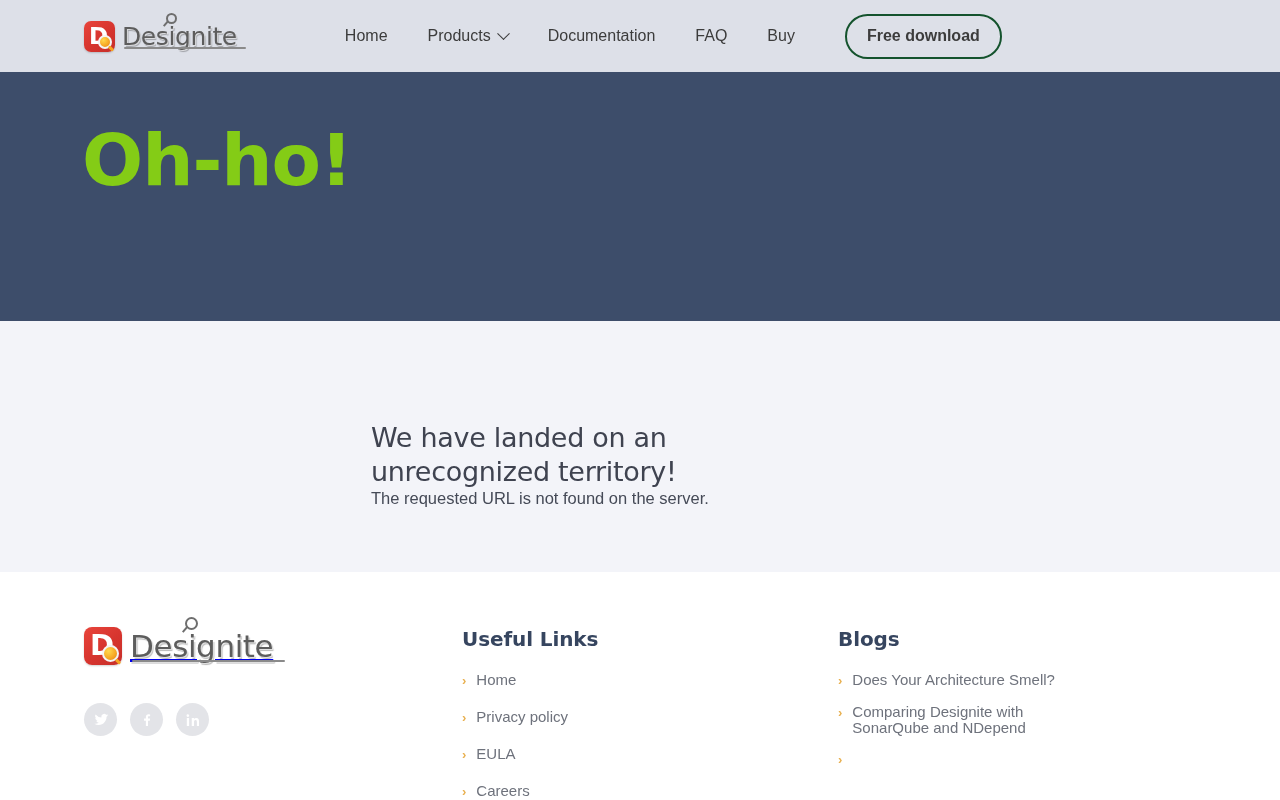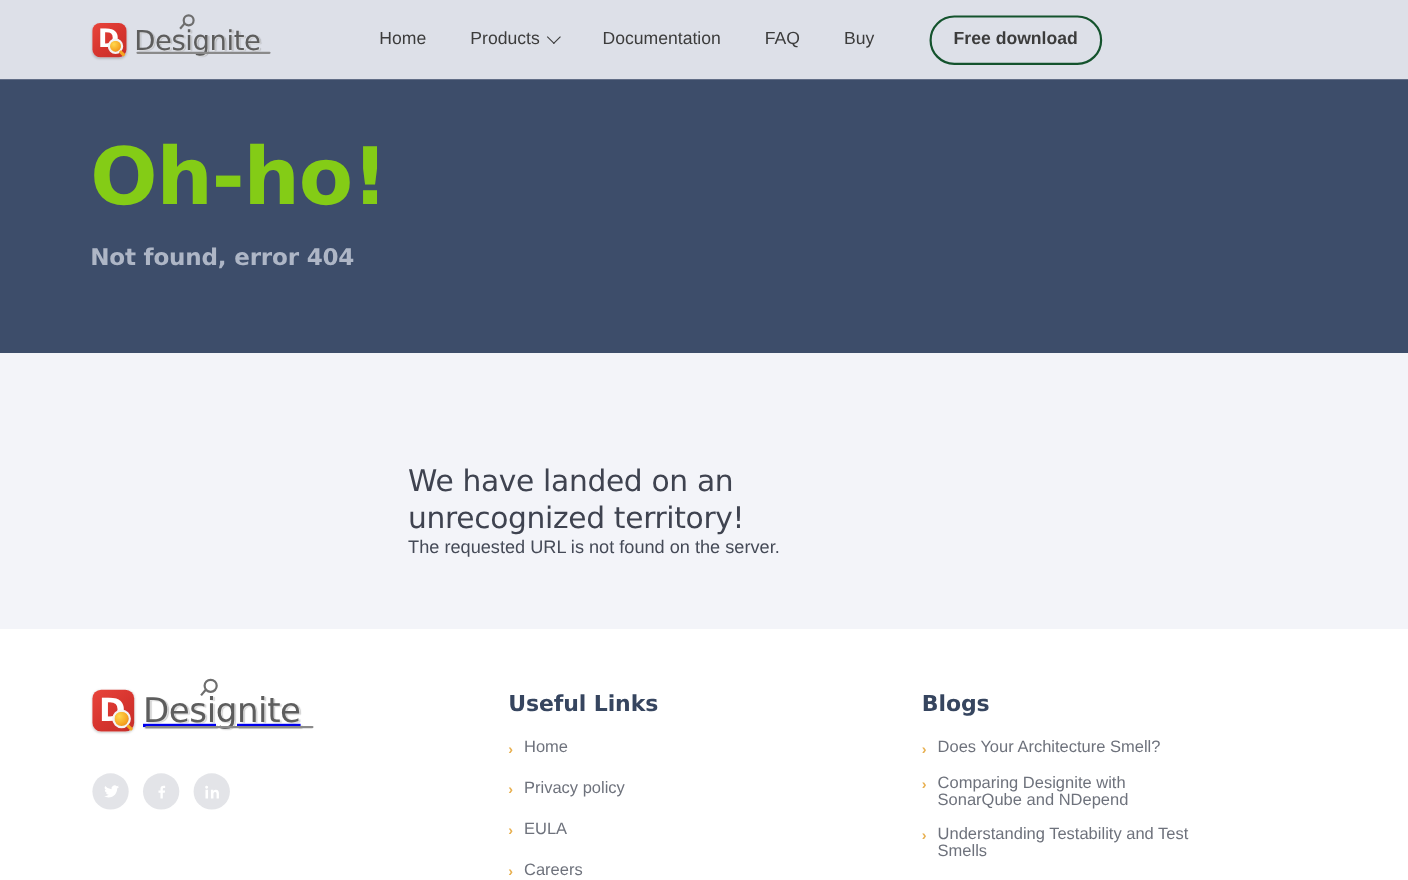--- a/index.html
+++ b/index.html
@@ -192,21 +192,20 @@
       <span>Buy</span>
     </a>
     <a class="btn-download" href="#">
       <span>Free download</span>
     </a>
   </nav>
 </div>
 
 <div class="hero">
   <h1>Oh-ho!</h1>
-  <p>Not found, error 404</p>
 </div>
 
 <div class="main">
   <h2>We have landed on an unrecognized territory!</h2>
   <div class="sub">The requested URL is not found on the server.</div>
 </div>
 
 <div class="footer">
   <div class="footer-inner">
 
@@ -270,19 +269,18 @@
         <li class="tight">
           <span class="fchev">›</span>
           <a href="#" class="two-line">Does Your Architecture Smell?</a>
         </li>
         <li class="tight">
           <span class="fchev">›</span>
           <a href="#" class="two-line">Comparing Designite with SonarQube and NDepend</a>
         </li>
         <li class="tight">
           <span class="fchev">›</span>
-          <a href="#" class="two-line">Understanding Testability and Test Smells</a>
         </li>
       </ul>
     </div>
 
   </div>
 </div>
 
 </body></html>

